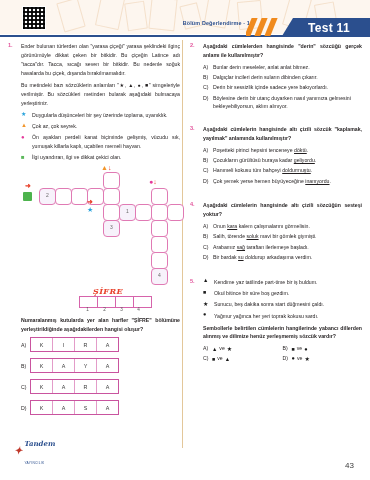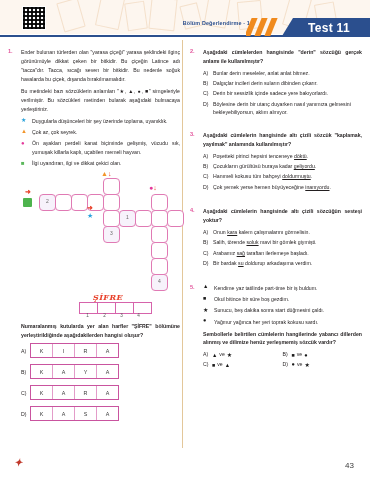--- a/index.html
+++ b/index.html
@@ -53,21 +53,21 @@
     position:absolute;right:0;top:0px;width:88px;height:18px;
     background:#2b4f8e;
     clip-path:polygon(11px 0,100% 0,100% 100%,0 100%);
   }
   .hdr .testbox span{
     position:absolute;left:26px;top:3px;
     color:#fff;font-size:12px;font-weight:bold;letter-spacing:.3px;
   }
 
   
-  .col{position:absolute;top:48px;width:172px;}
+  .col{position:absolute;top:42px;width:172px;}
   .colL{left:8px;}
   .colR{left:190px;}
   .divider{
     position:absolute;left:182px;top:40px;width:1px;height:408px;
     background:#e3c79a;
   }
 
   
   .q{position:relative;margin-bottom:7px;}
   .qnum{
@@ -469,16 +469,20 @@
             <span class="s-blackstar">★</span>
           </div>
         </div>
       </div>
     </div>
 
   </div>
 
   <div class="logo">
     <span class="mark">✦</span>
+    <span>
+      <span class="nm">Tandem</span><br>
+      <span class="sub">YAYINCILIK</span>
+    </span>
   </div>
   <div class="pgno">43</div>
 
 </div>
 
 </body></html>

